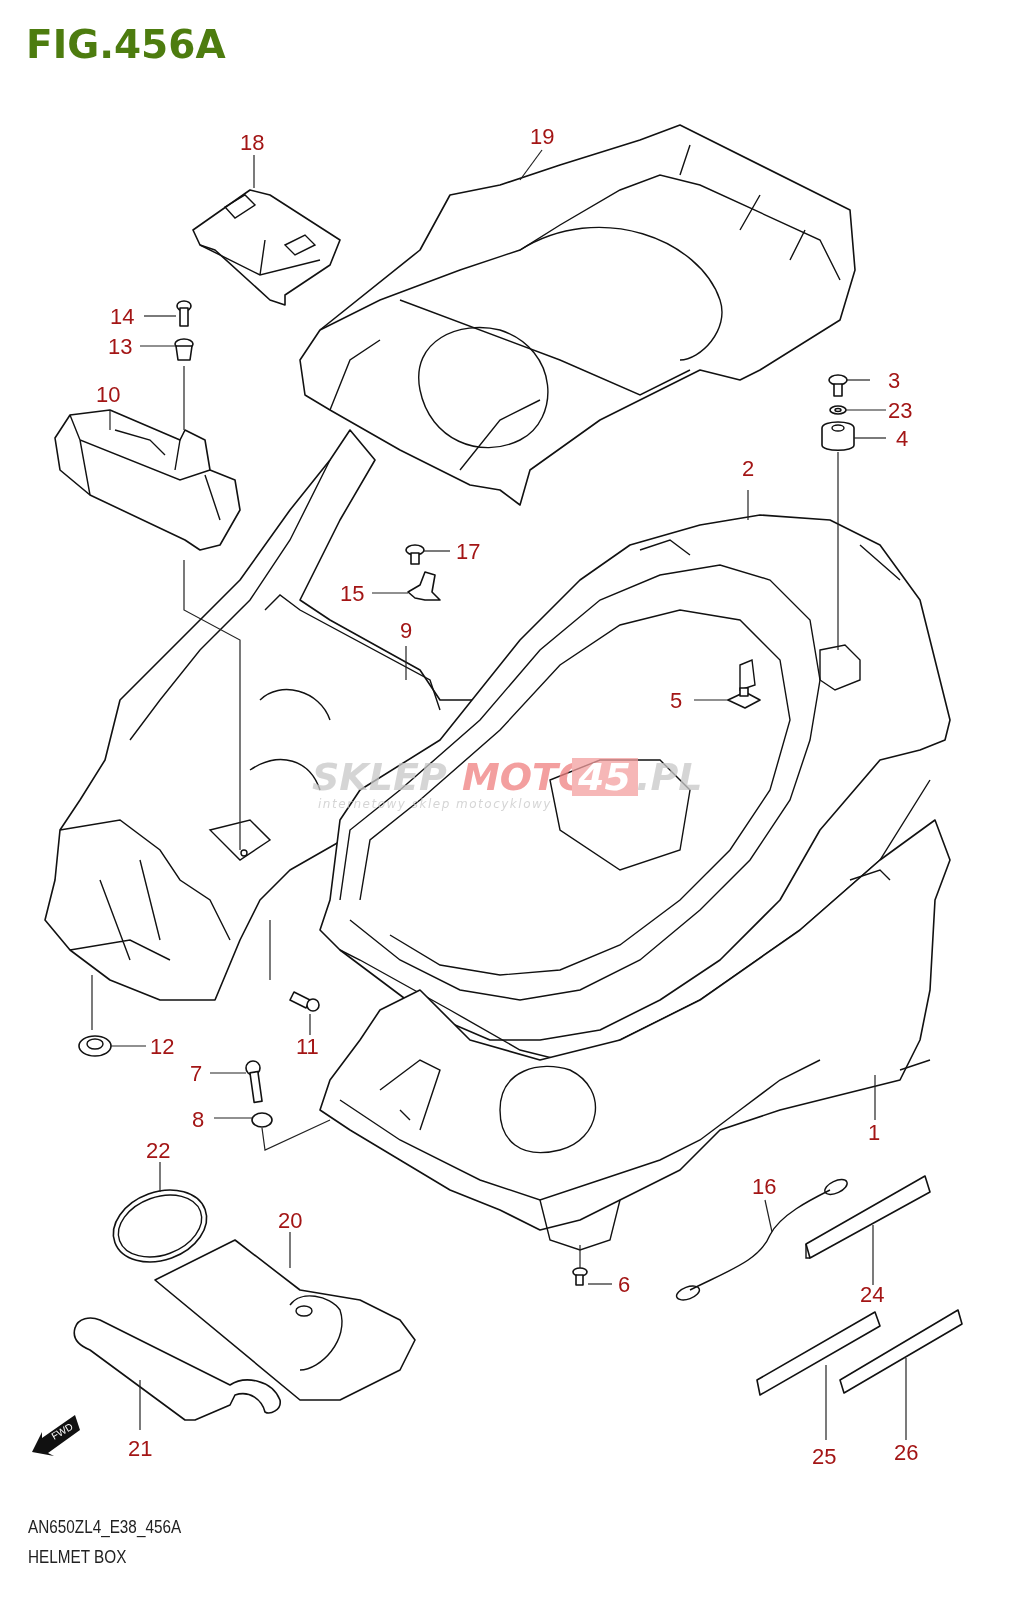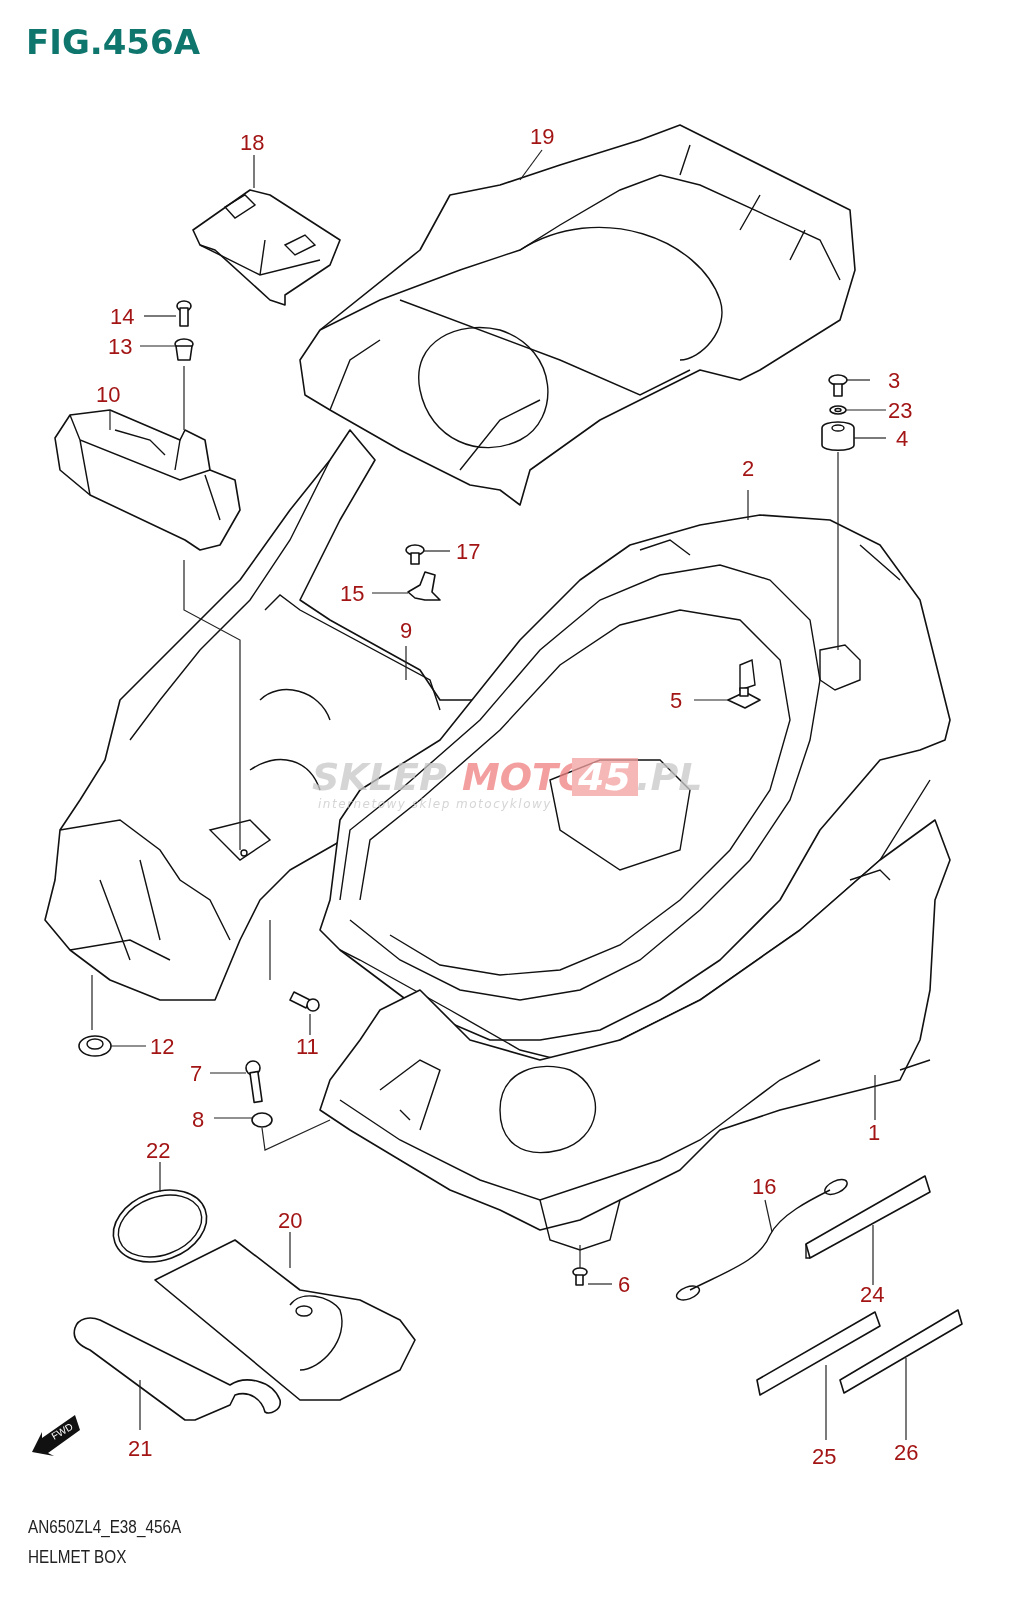--- a/index.html
+++ b/index.html
@@ -1,17 +1,17 @@
 <!DOCTYPE html>
 <html><head>
 <meta charset="utf-8">
 <style>
   html, body { margin: 0; padding: 0; background: #ffffff; }
   body { width: 1016px; height: 1600px; position: relative; overflow: hidden; font-family: "DejaVu Sans", sans-serif; }
-  #fig-title { position: absolute; left: 26px; top: 22px; font-family: "DejaVu Sans", sans-serif; font-weight: bold; font-size: 34px; color: #0f766e; letter-spacing: 0px; }
+  #fig-title { position: absolute; left: 26px; top: 22px; font-family: "DejaVu Sans", sans-serif; font-weight: bold; font-size: 39px; color: #4d7c0f; letter-spacing: 0px; }
   #footer { position: absolute; left: 28px; top: 1512px; font-family: "Liberation Sans", sans-serif; font-size: 18px; color: #222; line-height: 30px; transform: scaleX(0.85); transform-origin: left top; }
   svg#diagram { position: absolute; left: 0; top: 0; }
   .lbl { font-family: "Liberation Sans", sans-serif; font-size: 22px; fill: #a31515; }
   .part { fill: #fff; stroke: #111; stroke-width: 1.6; stroke-linejoin: round; }
   .line { fill: none; stroke: #111; stroke-width: 1.4; }
   .leader { fill: none; stroke: #222; stroke-width: 1.2; }
   .wm1 { font-family: "DejaVu Sans", sans-serif; font-weight: bold; font-style: italic; font-size: 38px; }
   .wm2 { font-family: "DejaVu Sans", sans-serif; font-style: italic; font-size: 12px; fill: #c8c8c8; letter-spacing: 1.5px; }
 </style>
 </head>

